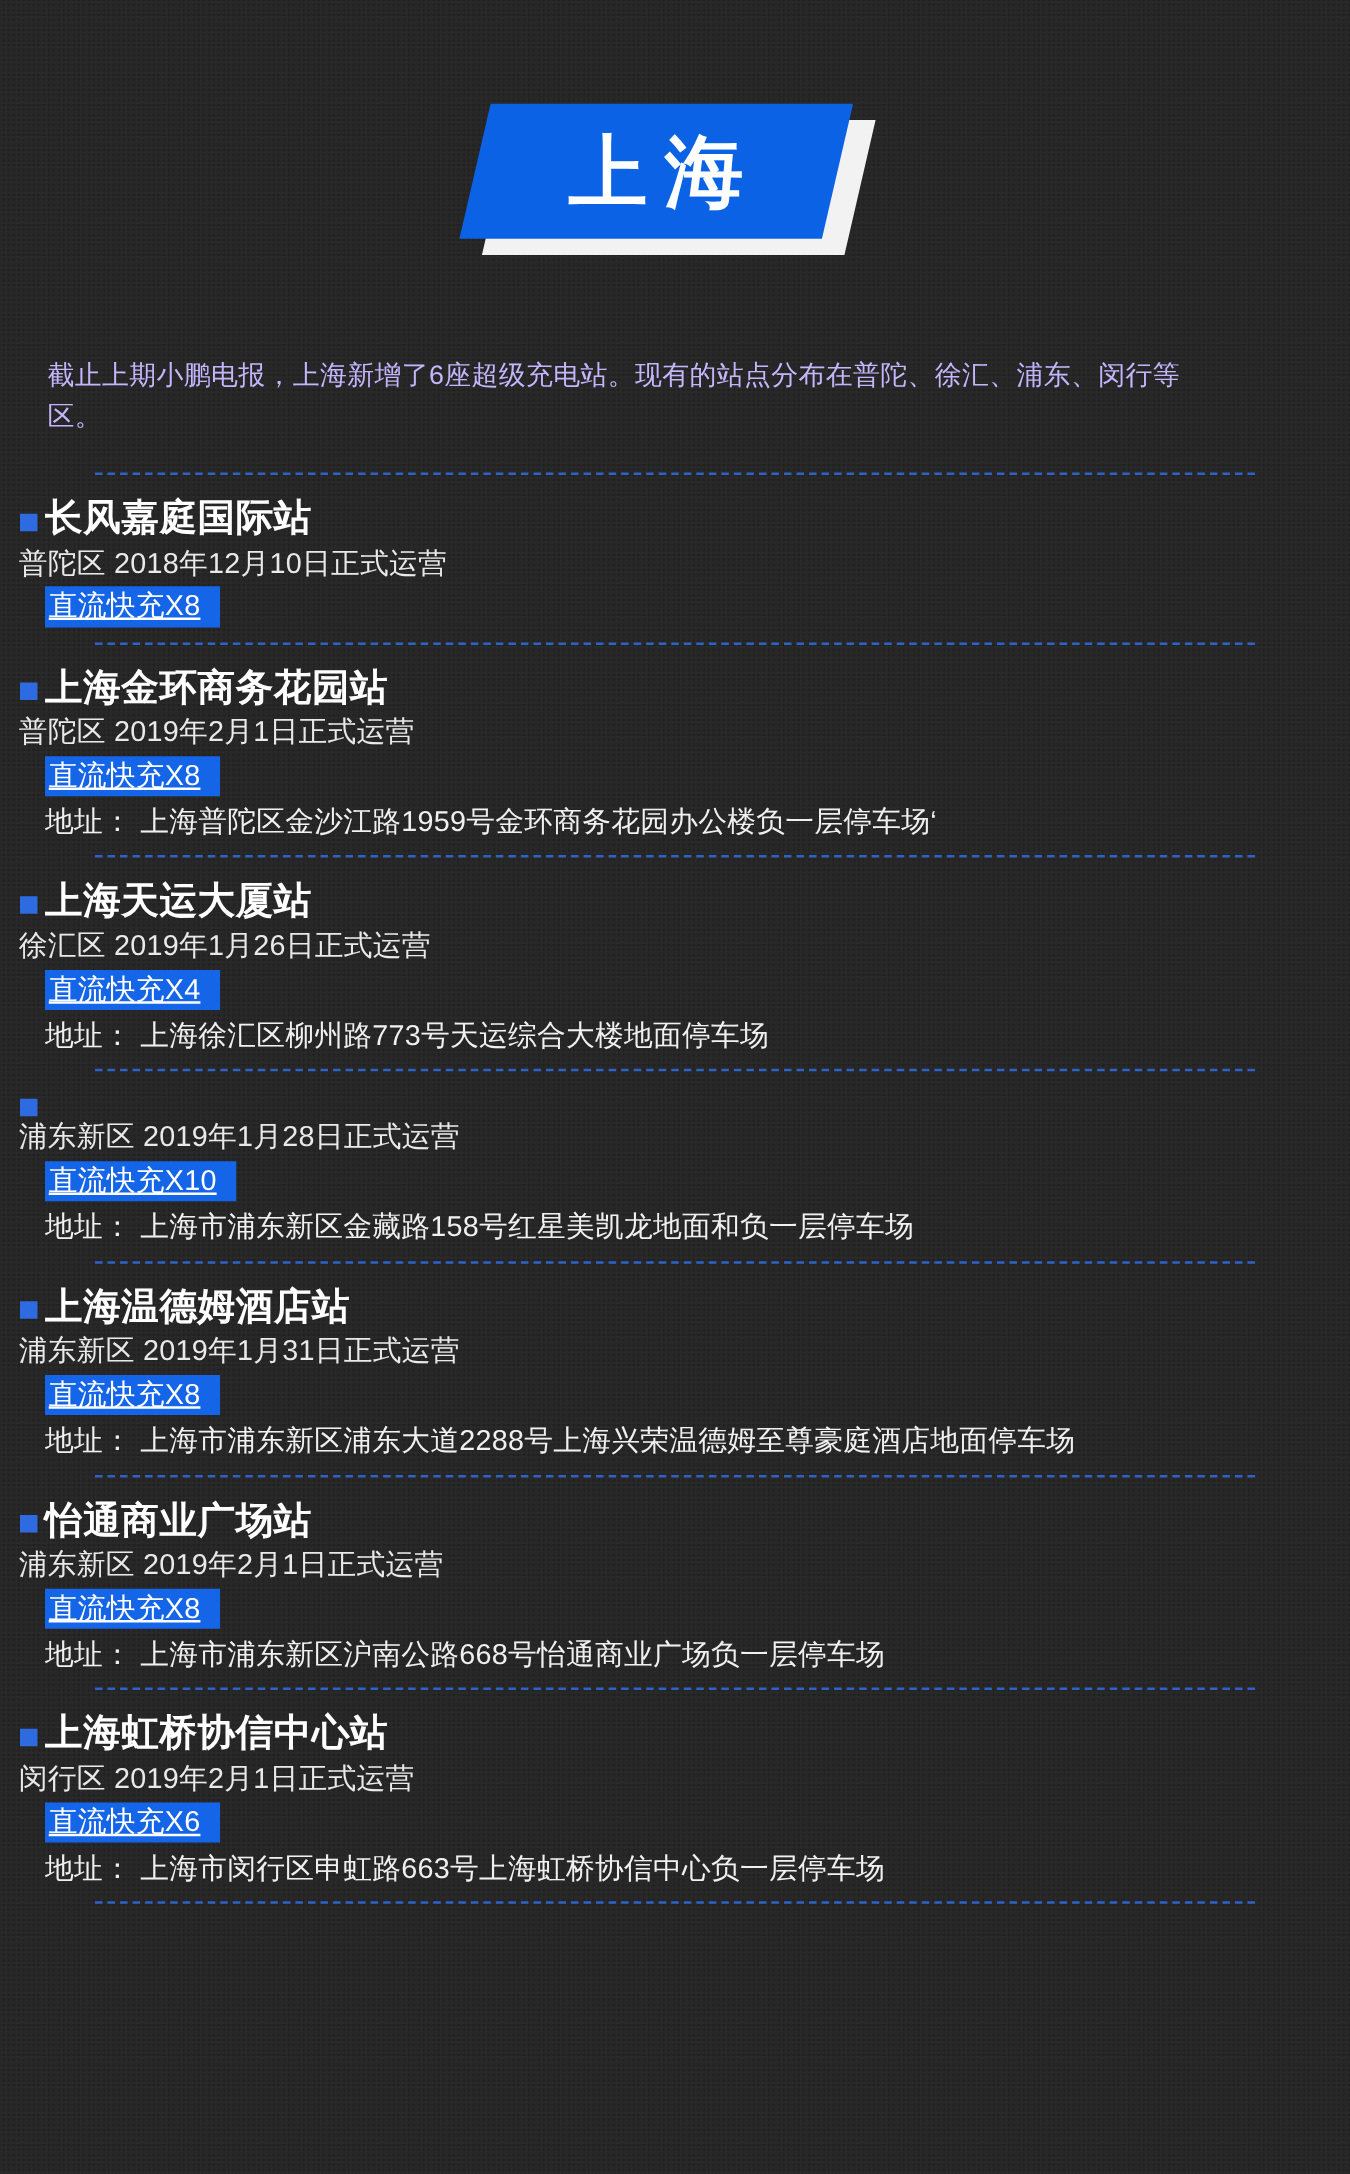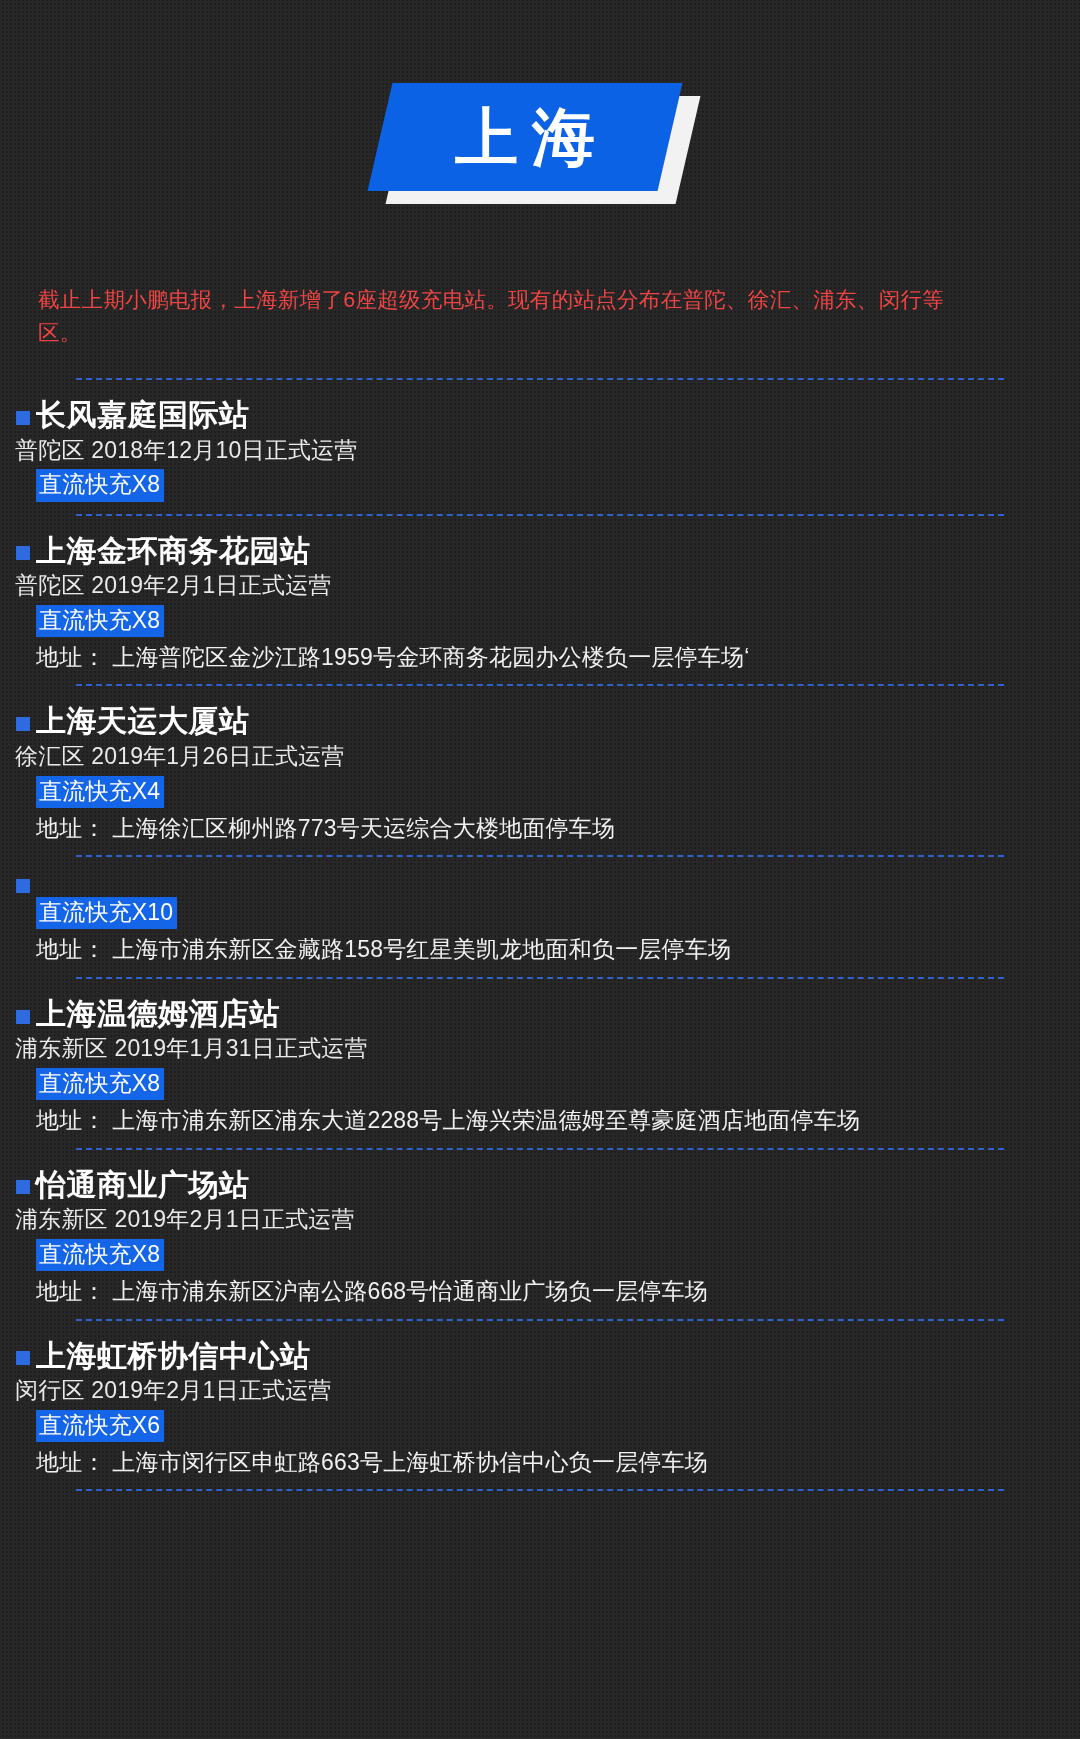--- a/index.html
+++ b/index.html
@@ -44,21 +44,21 @@
     text-indent:14px;
     line-height:1;
     font-family:"DejaVu Sans","Liberation Sans",sans-serif;
   }
 
   
   .intro{
     position:absolute;
     left:38px; top:284px;
     width:930px;
-    color:#ef4444;
+    color:#c4b5fd;
     font-size:21.5px;
     line-height:1.52;
     letter-spacing:0.3px;
   }
 
   
   .list{
     position:absolute;
     left:0; top:378px;
     width:1080px;
@@ -99,22 +99,23 @@
     letter-spacing:0.2px;
     margin-top:2px;
   }
   .badge-row{ padding-left:36px; margin-top:4px; }
   .badge{
     display:inline-block;
     background:#1565E8;
     color:#ffffff;
     font-size:23px;
     line-height:1.18;
-    padding:2px 4px 3px 3px;
+    padding:2px 16px 3px 3px;
     letter-spacing:0.2px;
+    text-decoration:underline;
   }
   .addr{
     color:#f0f0f0;
     font-size:23px;
     line-height:1.32;
     padding-left:36px;
     margin-top:5px;
     letter-spacing:0.2px;
   }
 </style>
@@ -158,20 +159,21 @@
       </div>
       <div class="meta">徐汇区  2019年1月26日正式运营</div>
       <div class="badge-row"><span class="badge">直流快充X4</span></div>
       <div class="addr">地址： 上海徐汇区柳州路773号天运综合大楼地面停车场</div>
     </div>
     <div class="sep"></div>
     <div class="entry">
       <div class="row-title">
         <span class="bullet"></span>
       </div>
+      <div class="meta">浦东新区  2019年1月28日正式运营</div>
       <div class="badge-row"><span class="badge">直流快充X10</span></div>
       <div class="addr">地址： 上海市浦东新区金藏路158号红星美凯龙地面和负一层停车场</div>
     </div>
     <div class="sep"></div>
     <div class="entry">
       <div class="row-title">
         <span class="bullet"></span>
         <span class="name">上海温德姆酒店站</span>
       </div>
       <div class="meta">浦东新区  2019年1月31日正式运营</div>

